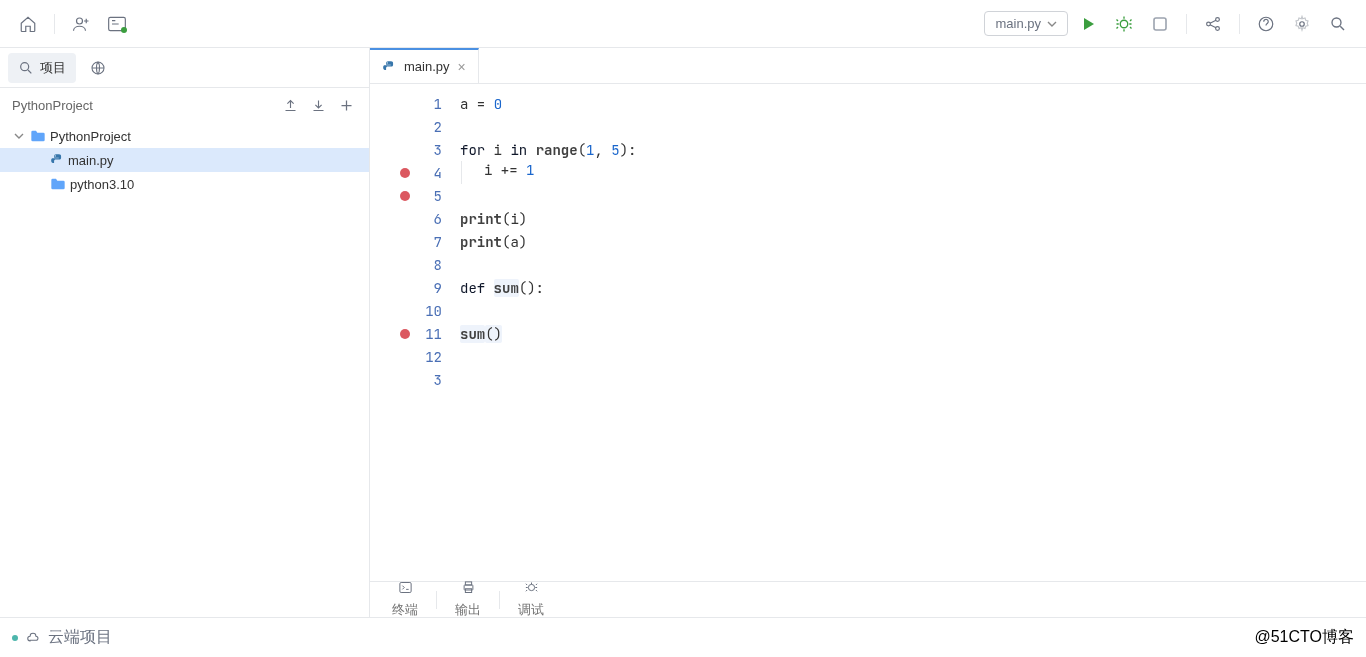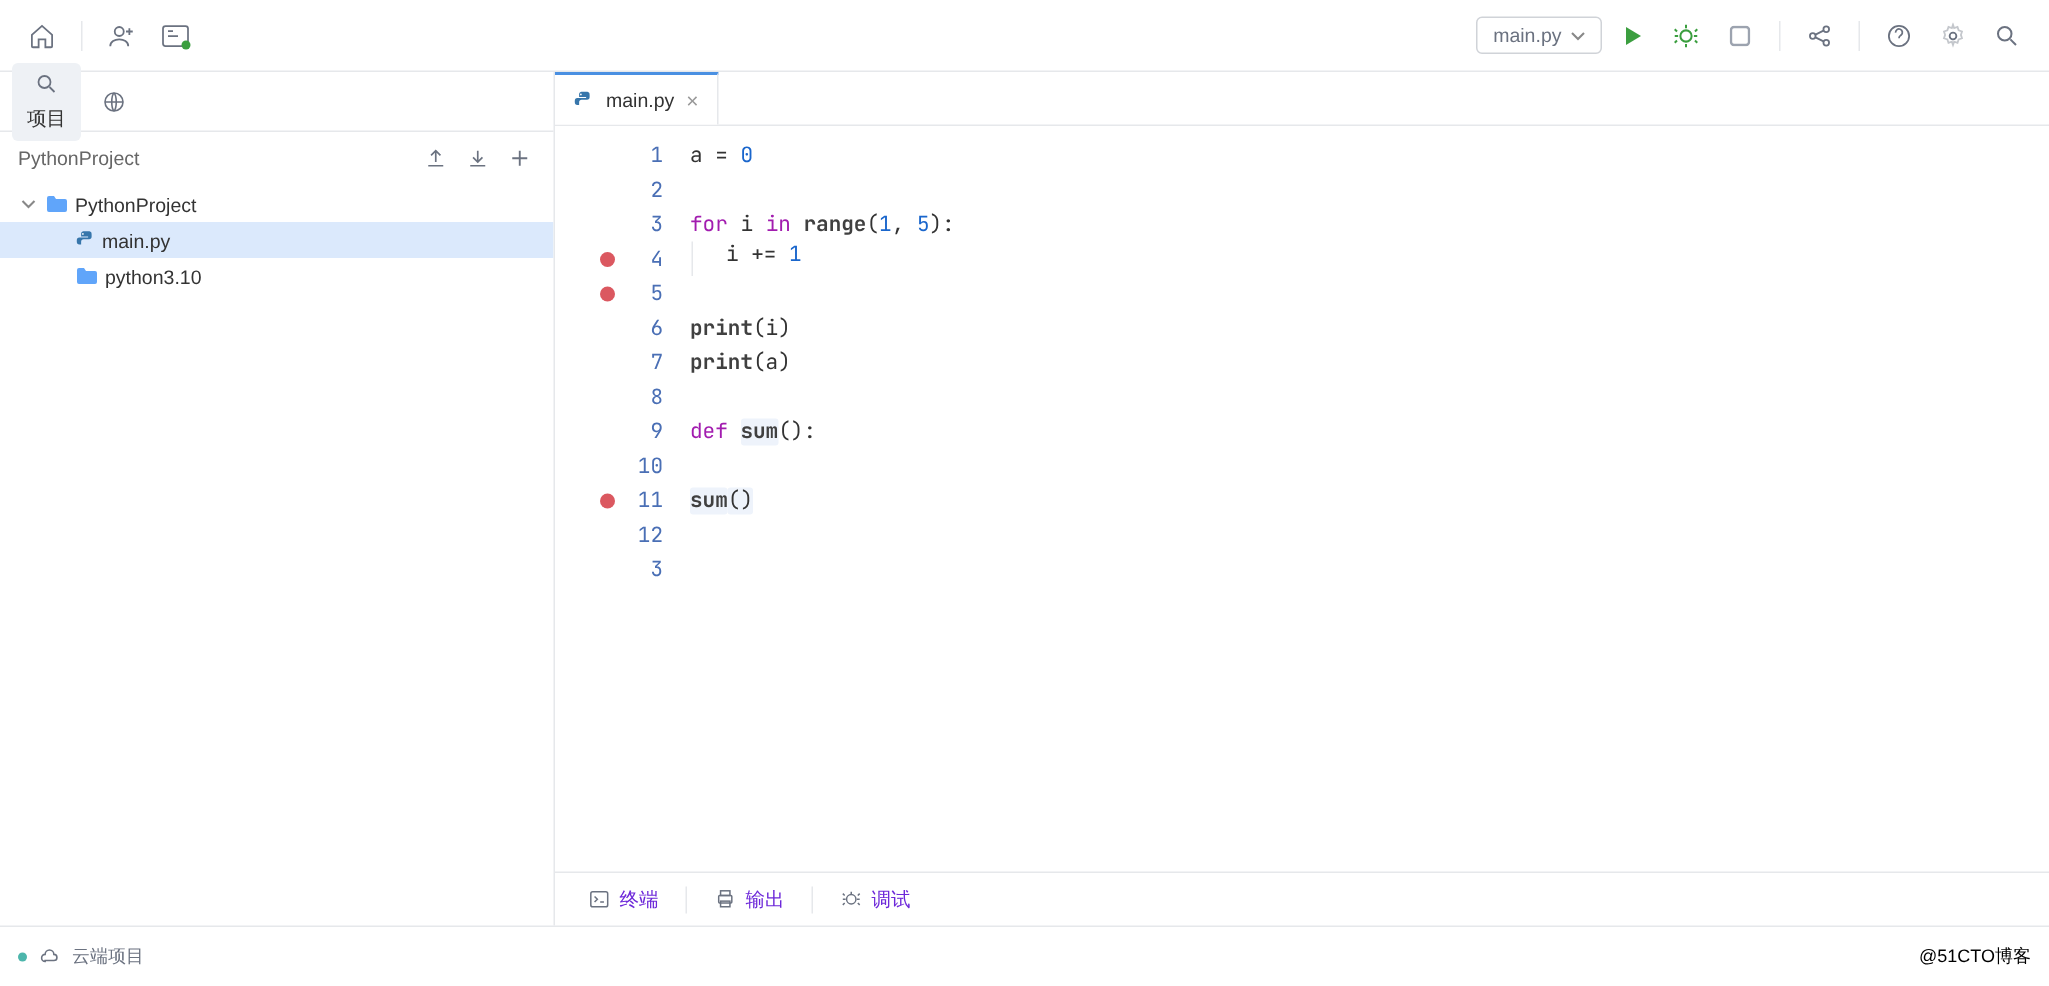--- a/index.html
+++ b/index.html
@@ -46,21 +46,20 @@
     }
     .sb-tabs {
       height: 40px; display: flex; align-items: center;
       padding: 0 8px; border-bottom: 1px solid #e6e8eb;
       gap: 4px;
     }
     .sb-tab {
       display: flex; align-items: center; gap: 6px;
       padding: 6px 10px; border-radius: 4px; cursor: pointer;
       color: #333;
-      flex-direction: column;
     }
     .sb-tab.active { background: #eef1f5; font-weight: 500; }
     .sb-header {
       height: 34px; display: flex; align-items: center;
       justify-content: space-between; padding: 0 10px 0 12px;
       color: #333;
     }
     .sb-header-title { color: #666; }
     .sb-header-actions { display: flex; gap: 2px; }
     .sb-action {
@@ -107,40 +106,41 @@
       padding-right: 18px; color: #4a6fb5; position: relative;
     }
     .breakpoint::before {
       content: ""; position: absolute; left: 30px; top: 50%;
       width: 10px; height: 10px; background: #db5860;
       border-radius: 50%; transform: translateY(-50%);
     }
     .code-lines { padding: 8px 0; }
     .code-line { height: 23px; display: flex; align-items: center; white-space: pre; color: #333; }
     .indent-guide { border-left: 1px solid #e6e8eb; margin-left: 1px; padding-left: 22px; display: inline-block; height: 100%; }
-    .kw { color: #a21caf; }
+    .kw { color: #0f172a; }
     .fn { color: #404040; font-weight: bold; }
     .num { color: #1a66cc; }
     .op { color: #333; }
     .ident { color: #333; }
     .hl { background: #eef3fb; border-radius: 2px; }
     .bottom-tabs {
       height: 36px; border-top: 1px solid #e6e8eb;
       display: flex; align-items: center; padding: 0 12px; gap: 4px;
     }
     .btab {
       display: flex; align-items: center; gap: 6px;
-      padding: 4px 10px; color: #6d28d9; cursor: pointer;
+      padding: 4px 10px; color: #737373; cursor: pointer;
       border-radius: 4px;
+      flex-direction: column;
     }
     .btab-sep { width: 1px; height: 18px; background: #e6e8eb; margin: 0 4px; }
     .statusbar {
       height: 40px; border-top: 1px solid #e6e8eb;
       display: flex; align-items: center; justify-content: space-between;
-      padding: 0 12px; font-size: 12px; color: #6b7280; gap: 40px;
+      padding: 0 12px; font-size: 16px; color: #6b7280; gap: 40px;
     }
     .status-left { display: flex; align-items: center; gap: 8px; }
     .dot-teal { width: 6px; height: 6px; background: #4db6ac; border-radius: 50%; }
     .status-right { color: #000000; }
     svg { display: block; }
   </style>
 </head>
 <body>
 
 <div class="toolbar">

